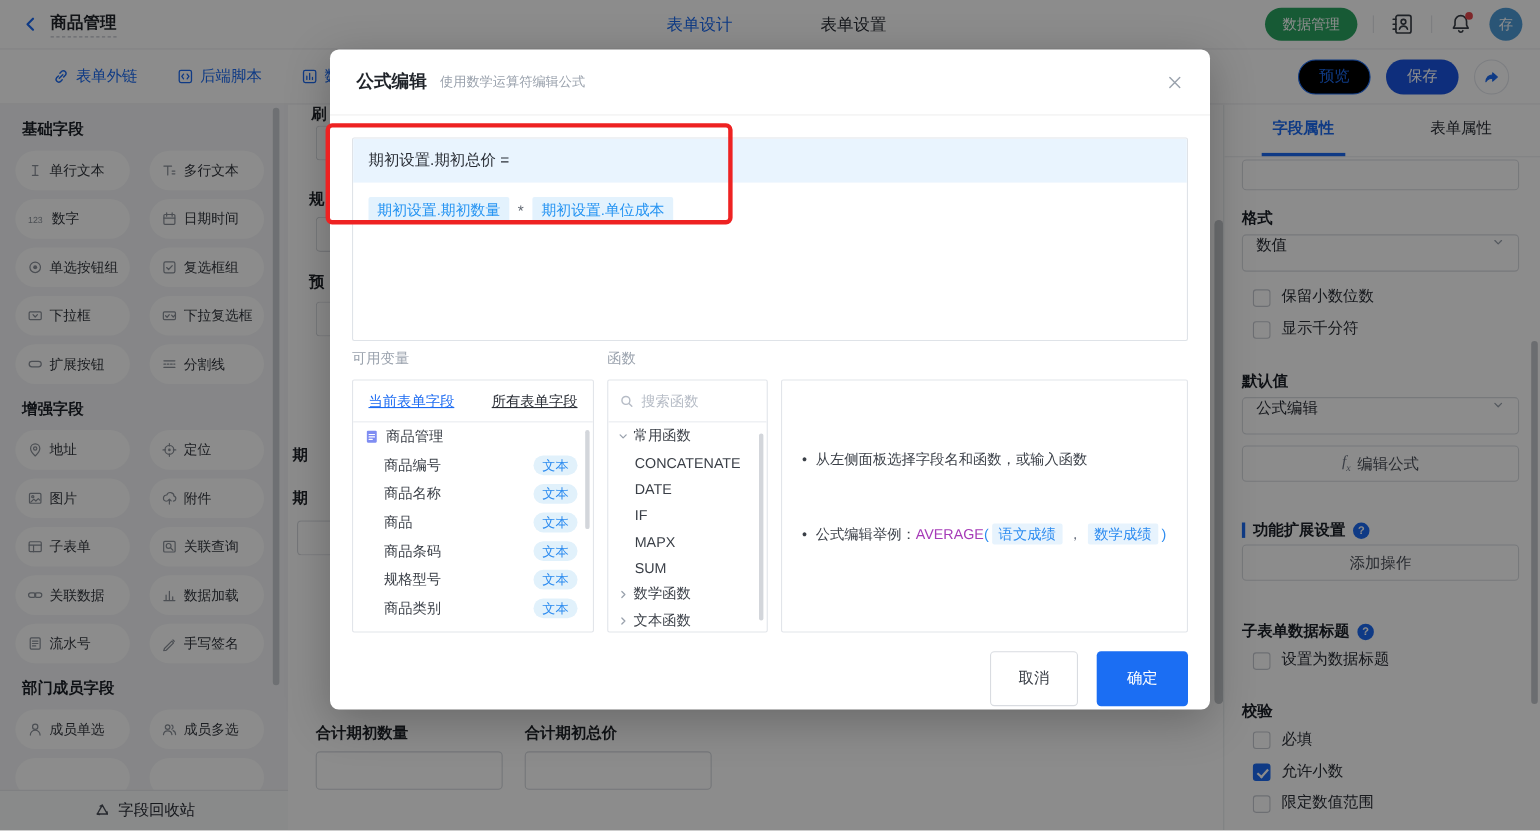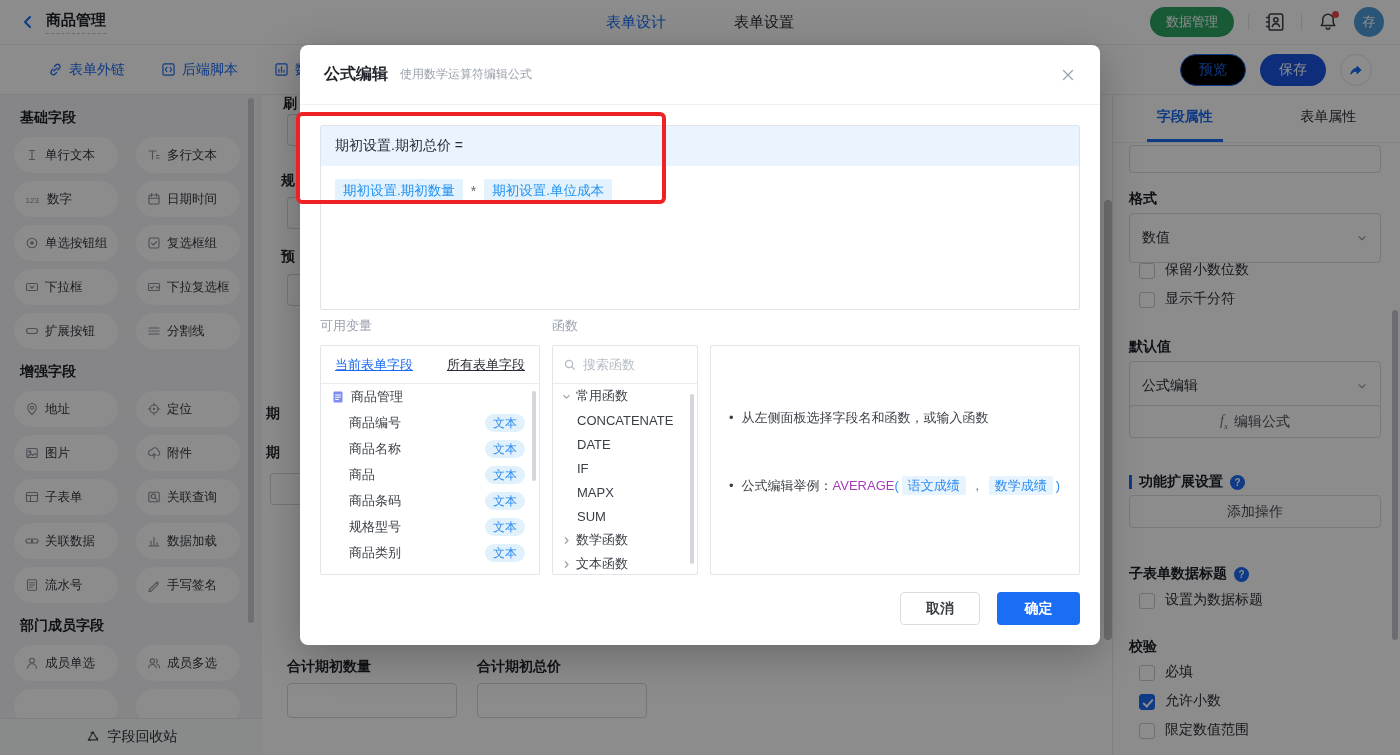--- a/index.html
+++ b/index.html
@@ -9,21 +9,21 @@
   svg { display:block; }
 
   
   .topbar { position:absolute; left:0; top:0; width:1400px; height:45px; background:#fff;
             border-bottom:1px solid #ededf0; display:flex; align-items:center; padding:0 16px; z-index:2; }
   .back-btn { width:24px; height:24px; display:flex; align-items:center; justify-content:center; cursor:pointer; }
   .app-title { font-size:15px; font-weight:bold; color:#1f2329; margin-left:6px;
                border-bottom:1px dashed #c0c4cc; padding-bottom:3px; }
   .top-tabs { position:absolute; left:0; right:0; top:0; height:45px; display:flex; align-items:center;
               justify-content:center; gap:68px; pointer-events:none; }
-  .top-tab { font-size:15px; color:#2a2e36; pointer-events:auto; cursor:pointer; }
+  .top-tab { font-size:15px; color:#2a2e36; pointer-events:auto; cursor:pointer;margin-left:12px; }
   .top-tab.active { color:#1c6bf2; }
   .top-right { margin-left:auto; display:flex; align-items:center; gap:14px; }
   .pill-green { background:#2aa562; color:#fff; font-size:13px; padding:6px 16px; border-radius:16px; cursor:pointer; }
   .vdiv { width:1px; height:16px; background:#e2e4e8; }
   .icon-btn { position:relative; width:24px; height:24px; display:flex; align-items:center; justify-content:center; cursor:pointer; }
   .bell-dot { position:absolute; top:1px; right:1px; width:7px; height:7px; border-radius:50%; background:#e5484d; }
   .avatar { width:30px; height:30px; border-radius:50%; background:#4e9cd8; color:#fff; font-size:13px;
             display:flex; align-items:center; justify-content:center; cursor:pointer; }
 
   
@@ -73,22 +73,22 @@
   .rightbar { position:absolute; left:1112px; top:95px; width:288px; bottom:0; background:#fff;
               border-left:1px solid #e8eaed; overflow:hidden; }
   .rtabs { height:48px; border-bottom:1px solid #ebedf0; display:flex; }
   .rtab { flex:1; display:flex; align-items:flex-end; justify-content:center; font-size:14px; color:#2a2e36; cursor:pointer; }
   .rtab i { font-style:normal; padding:0 10px 13px; border-bottom:3px solid transparent; }
   .rtab.active { color:#1c6bf2; font-weight:bold; }
   .rtab.active i { border-bottom-color:#1c6bf2; }
   .r-abs { position:absolute; }
   .r-input { left:16px; top:50px; width:252px; height:28px; border:1px solid #d9dce1; border-radius:4px; background:#fff; outline:none; padding:0 8px; }
   .r-label { font-size:14px; font-weight:bold; color:#1b1f27; }
-  .r-select { width:252px; height:50px; border:1px solid #d9dce1; border-radius:4px; background:#fff;
-              display:flex; align-items:center; padding:0 12px; cursor:pointer; }
+  .r-select { width:252px; height:34px; border:1px solid #d9dce1; border-radius:4px; background:#fff;
+              display:flex; align-items:flex-start; padding:0 12px; cursor:pointer; }
   .r-select span { font-size:14px; color:#2a2e36; }
   .r-select .chev { margin-left:auto; }
   .r-btn { width:252px; height:33px; border:1px solid #d9dce1; border-radius:4px; background:#fff;
            display:flex; align-items:center; justify-content:center; gap:6px; font-size:14px; color:#4a4f58; cursor:pointer; }
   .fx { font-family:"Liberation Serif","DejaVu Serif",serif; font-style:italic; color:#6b7280; font-size:14px; }
   .fx sub { font-size:9px; }
   .cb-row { display:flex; align-items:flex-end; height:16px; margin-bottom:13px; cursor:pointer; }
   .cbox { width:16px; height:16px; border:1.5px solid #c6cad1; border-radius:3px; background:#fff; flex:0 0 16px; position:relative; }
   .cbox.checked { background:#1c6bf2; border-color:#1c6bf2; }
   .cbox.checked::after { content:""; position:absolute; left:5px; top:1.5px; width:4px; height:8px;
@@ -136,22 +136,22 @@
   .fn-row { height:24px; display:flex; align-items:center; gap:4px; font-size:13px; color:#3a3f47; cursor:pointer; }
   .fn-group { padding-left:8px; }
   .fn-item { padding-left:24px; }
   .help-list { padding:14px 18px; list-style:none; }
   .help-list li { font-size:13px; color:#3a3f47; margin-bottom:13px; line-height:1.55;margin-top:48px; }
   .help-list li::before { content:"•"; margin-right:8px; color:#3a3f47; }
   .fn-name { color:#a63bb8; }
   .paren { color:#2d8cf0; }
   .h-chip { background:#e7f3fd; color:#2d8cf0; padding:2px 6px; border-radius:2px; margin:0 3px; font-size:13px; }
   .h-comma { color:#6b7280; margin:0 2px; }
-  .m-btn { position:absolute; top:547px; height:33px; border-radius:4px; font-size:14px;
-           display:flex; align-items:center; justify-content:center; cursor:pointer;font-weight:bold; }
+  .m-btn { position:absolute; top:547px; height:50px; border-radius:4px; font-size:14px;
+           display:flex; align-items:center; justify-content:center; cursor:pointer; }
   .btn-cancel { left:600px; width:80px; border:1px solid #d9dce1; background:#fff; color:#3a3f47; }
   .btn-ok { left:697px; width:83px; background:#1b6ef3; color:#fff; }
   .red-annotation { position:absolute; left:296px; top:112px; width:370px; height:92px;
                     border:4px solid #ee2222; border-radius:6px; z-index:150; pointer-events:none; }
 </style>
 </head>
 <body>
 
 <div id="app">
 

